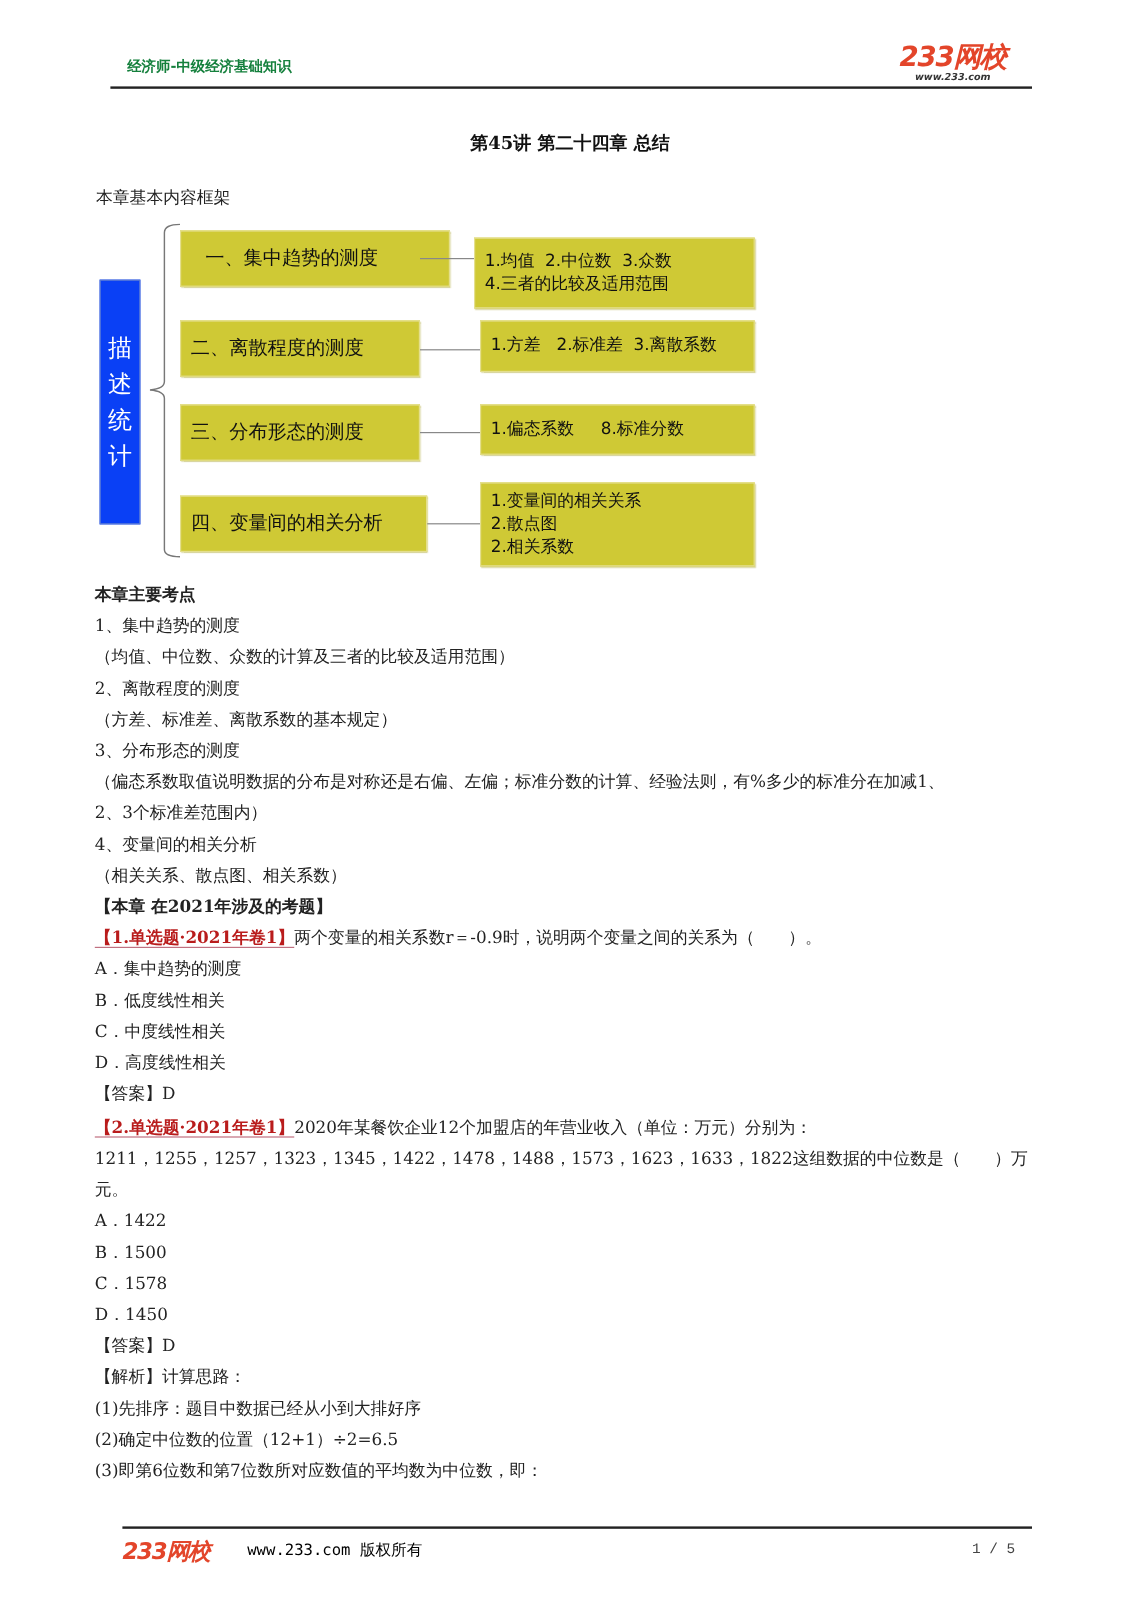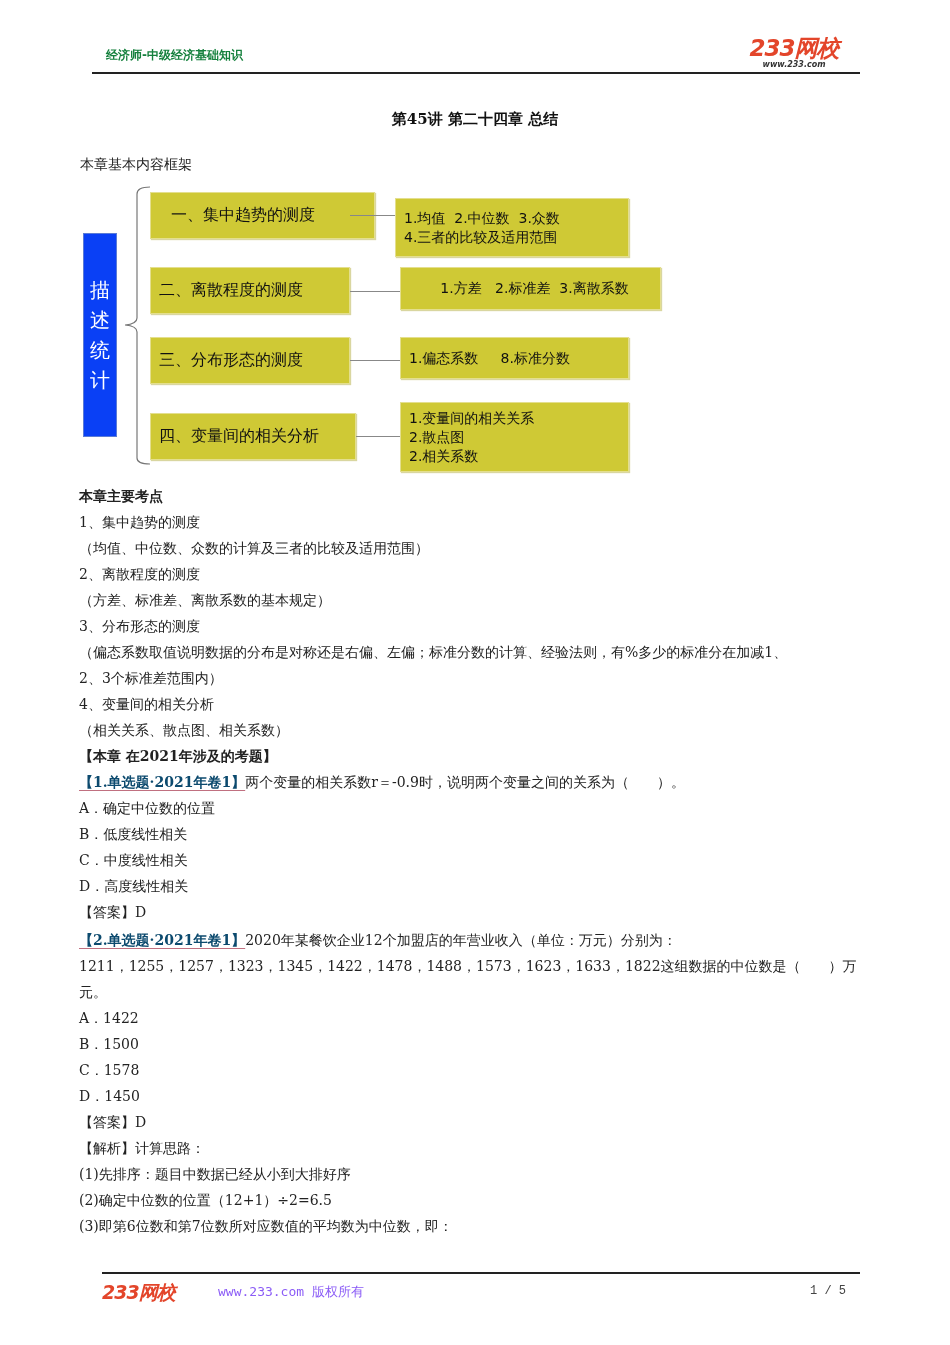--- a/index.html
+++ b/index.html
@@ -31,29 +31,29 @@
           font-family: "DejaVu Sans", sans-serif; color: #111; display: flex; align-items: center;
           box-shadow: 1px 1px 1px #d9d6a0; }
   .l1 { font-size: 16px; padding-left: 8px; }
   .l2 { font-size: 14px; padding-left: 8px; line-height: 19px; flex-direction: column;
         align-items: flex-start; justify-content: center; }
   .conn { height: 1px; background: #888; }
 
   
   .t { font-size: 14px; line-height: 26px; color: #222; white-space: nowrap; }
   .b { font-weight: bold; }
-  .q-tag { color: #0c4a6e; font-weight: bold; text-decoration: underline;
+  .q-tag { color: #b91c1c; font-weight: bold; text-decoration: underline;
            text-decoration-color: #c07080; text-underline-offset: 3px; }
 
   
   .ftr-rule { left: 102px; top: 1272px; width: 758px; height: 2px; background: #222; }
   .ftr-logo { left: 102px; top: 1280px; font-family: "DejaVu Sans", sans-serif; font-weight: bold;
               font-style: italic; font-size: 19px; color: #e3452a; letter-spacing: -1px; }
-  .ftr-text { left: 206px; top: 1283px; font-size: 13px; color: #8b5cf6;
-              font-family: "DejaVu Sans Mono", "Liberation Mono", monospace; margin-left: 12px; }
+  .ftr-text { left: 206px; top: 1283px; font-size: 13px; color: #000000;
+              font-family: "DejaVu Sans Mono", "Liberation Mono", monospace; }
   .ftr-text .cn { font-family: "DejaVu Serif", serif; }
   .ftr-page { left: 810px; top: 1284px; font-size: 12px; color: #444;
               font-family: Liberation Mono, monospace; }
 </style>
 </head>
 <body>
 
 <div class="abs hdr-title">经济师-中级经济基础知识</div>
 <div class="abs logo">
   <div class="logo-main">233网校</div>
@@ -81,21 +81,21 @@
 <div class="abs conn" style="left:350px;top:215px;width:45px;"></div>
 <div class="abs node l2" style="left:395px;top:186px;width:234px;height:59px;margin-top:12px;">
   <span style="white-space:pre">1.均值  2.中位数  3.众数</span>
   <span>4.三者的比较及适用范围</span>
 </div>
 
 <div class="abs node l1" style="left:150px;top:267px;width:200px;height:47px;">
   <span>二、离散程度的测度</span>
 </div>
 <div class="abs conn" style="left:350px;top:291px;width:50px;"></div>
-<div class="abs node l2" style="left:400px;top:267px;width:261px;height:43px;align-items:center;">
+<div class="abs node l2" style="left:400px;top:267px;width:229px;height:43px;">
   <span style="white-space:pre">1.方差   2.标准差  3.离散系数</span>
 </div>
 
 <div class="abs node l1" style="left:150px;top:337px;width:200px;height:47px;">
   <span>三、分布形态的测度</span>
 </div>
 <div class="abs conn" style="left:350px;top:360px;width:50px;"></div>
 <div class="abs node l2" style="left:400px;top:337px;width:229px;height:42px;">
   <span style="white-space:pre">1.偏态系数     8.标准分数</span>
 </div>
@@ -119,21 +119,21 @@
 <div class="abs t" style="left:79px;top:639px;">（偏态系数取值说明数据的分布是对称还是右偏、左偏；标准分数的计算、经验法则，有%多少的标准分在加减1、</div>
 <div class="abs t" style="left:79px;top:665px;">2、3个标准差范围内）</div>
 <div class="abs t" style="left:79px;top:691px;">4、变量间的相关分析</div>
 <div class="abs t" style="left:79px;top:717px;">（相关关系、散点图、相关系数）</div>
 
 <div class="abs t b" style="left:79px;top:743px;">【本章 在2021年涉及的考题】</div>
 
 <div class="abs t" style="left:79px;top:769px;">
   <span class="q-tag">【1.单选题·2021年卷1】</span><span>两个变量的相关系数r＝-0.9时，说明两个变量之间的关系为（　　）。</span>
 </div>
-<div class="abs t" style="left:79px;top:795px;">A．确定中位数的位置</div>
+<div class="abs t" style="left:79px;top:795px;">A．集中趋势的测度</div>
 <div class="abs t" style="left:79px;top:821px;">B．低度线性相关</div>
 <div class="abs t" style="left:79px;top:847px;">C．中度线性相关</div>
 <div class="abs t" style="left:79px;top:873px;">D．高度线性相关</div>
 <div class="abs t" style="left:79px;top:899px;">【答案】D</div>
 
 <div class="abs t" style="left:79px;top:927px;">
   <span class="q-tag">【2.单选题·2021年卷1】</span><span>2020年某餐饮企业12个加盟店的年营业收入（单位：万元）分别为：</span>
 </div>
 <div class="abs t" style="left:79px;top:953px;">1211，1255，1257，1323，1345，1422，1478，1488，1573，1623，1633，1822这组数据的中位数是（　　）万</div>
 <div class="abs t" style="left:79px;top:979px;">元。</div>

